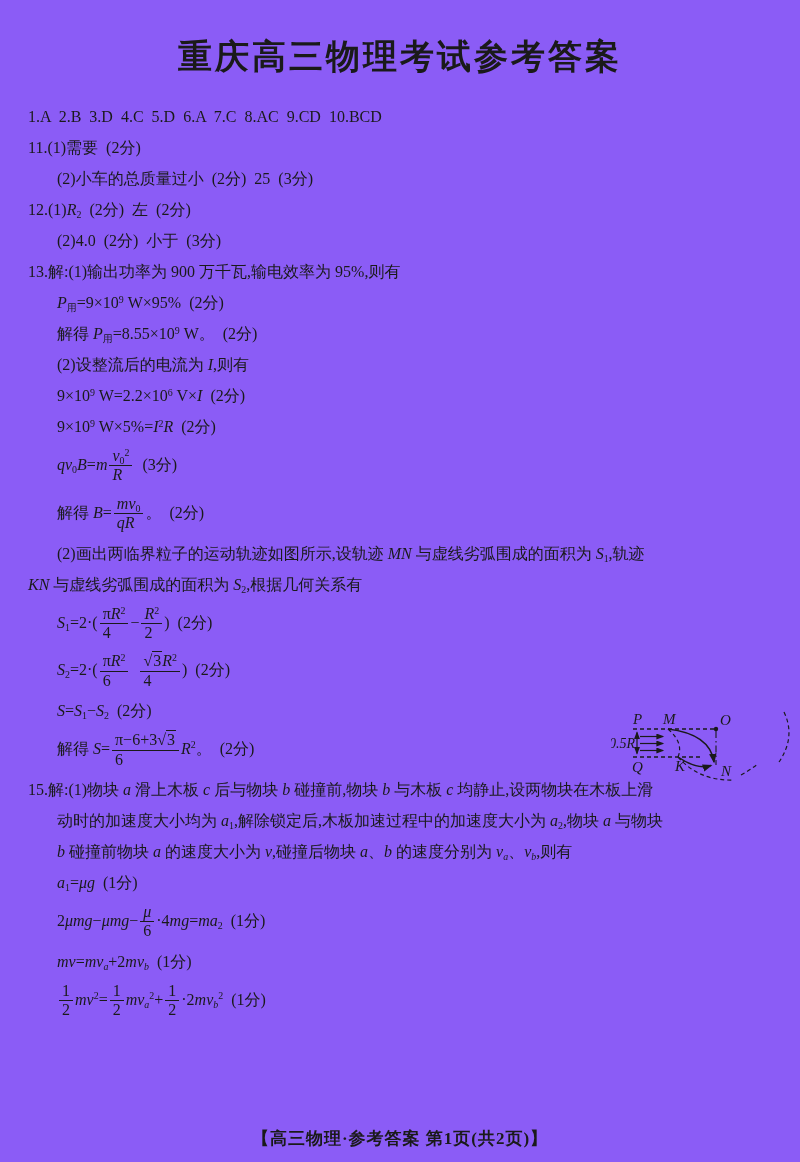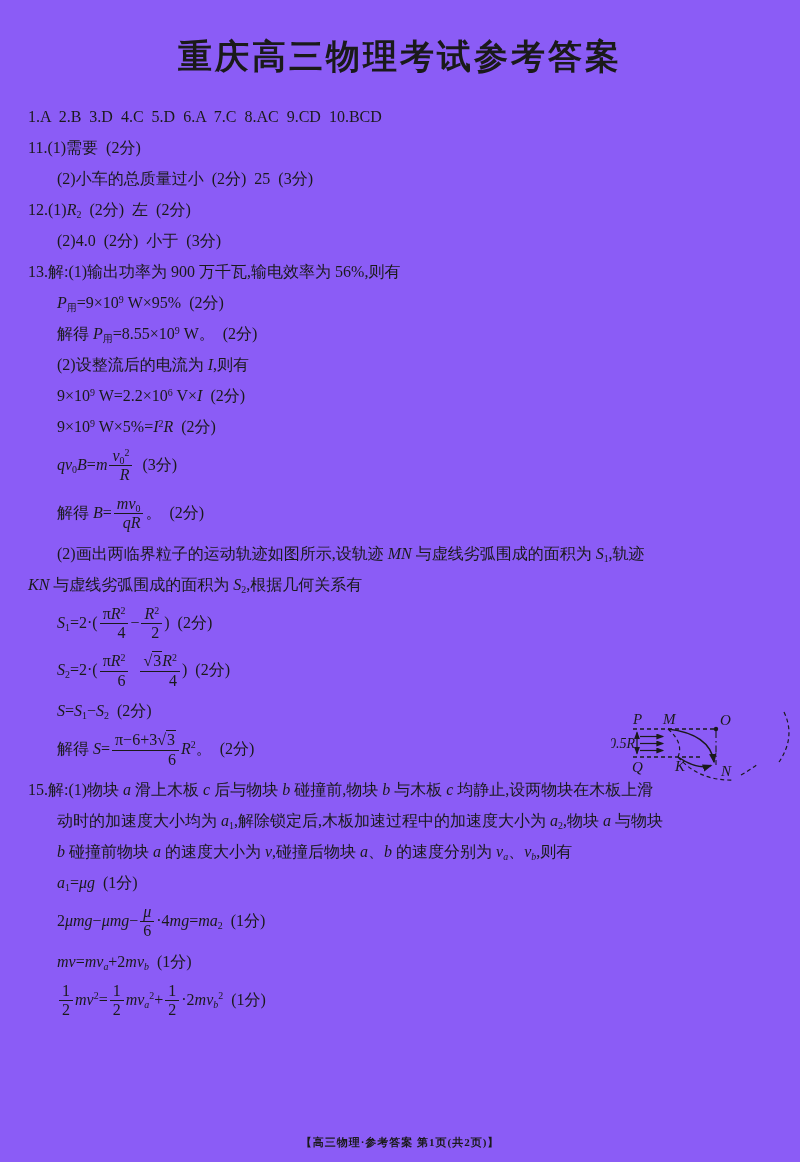--- a/index.html
+++ b/index.html
@@ -28,34 +28,34 @@
     white-space:pre-wrap;
   }
   .ind0{padding-left:28px;}
   .ind1{padding-left:57px;}
   .v{font-style:italic;font-family:"Liberation Serif","DejaVu Serif",serif;}
   sub{font-size:0.62em;vertical-align:-0.35em;line-height:0;}
   sup{font-size:0.62em;vertical-align:0.55em;line-height:0;}
   .frac{
     display:inline-block;
     vertical-align:middle;
-    text-align:right;
+    text-align:left;
     padding:0 1px;
     margin:2px 1px;
     line-height:1.15;
   }
   .frac .fn{display:block;border-bottom:1.3px solid #1a1a1a;padding:0 3px;}
   .frac .fd{display:block;padding:0 3px;}
   .sq{white-space:nowrap;}
   .sq .rd{border-top:1.3px solid #1a1a1a;padding:0 1px;}
   .footer{
     position:absolute;
     left:0;right:0;bottom:12px;
     text-align:center;
-    font-size:11px;
+    font-size:17px;
     font-weight:bold;
     letter-spacing:1px;
   }
   .diagram{
     position:absolute;
     left:611px;top:695px;
     width:188px;height:98px;
   }
   .diagram text{
     font-family:"Liberation Serif","DejaVu Serif",serif;
@@ -71,21 +71,21 @@
 <div class="page">
 
   <div class="title">重庆高三物理考试参考答案</div>
 
   <div class="content" id="lines">
       <div class="line ind0">1.A  2.B  3.D  4.C  5.D  6.A  7.C  8.AC  9.CD  10.BCD</div>
       <div class="line ind0">11.(1)需要  (2分)</div>
       <div class="line ind1">(2)小车的总质量过小  (2分)  25  (3分)</div>
       <div class="line ind0">12.(1)<i class="v">R</i><sub>2</sub>  (2分)  左  (2分)</div>
       <div class="line ind1">(2)4.0  (2分)  小于  (3分)</div>
-      <div class="line ind0">13.解:(1)输出功率为 900 万千瓦,输电效率为 56%,则有</div>
+      <div class="line ind0">13.解:(1)输出功率为 900 万千瓦,输电效率为 95%,则有</div>
       <div class="line ind1"><i class="v">P</i><sub>用</sub>=9×10<sup>9</sup> W×95%  (2分)</div>
       <div class="line ind1">解得 <i class="v">P</i><sub>用</sub>=8.55×10<sup>9</sup> W。  (2分)</div>
       <div class="line ind1">(2)设整流后的电流为 <i class="v">I</i>,则有</div>
       <div class="line ind1">9×10<sup>9</sup> W=2.2×10<sup>6</sup> V×<i class="v">I</i>  (2分)</div>
       <div class="line ind1">9×10<sup>9</sup> W×5%=<i class="v">I</i><sup>2</sup><i class="v">R</i>  (2分)</div>
       <div class="line ind1"><i class="v">q</i><i class="v">v</i><sub>0</sub><i class="v">B</i>=<i class="v">m</i><span class="frac"><span class="fn"><i class="v">v</i><sub>0</sub><sup>2</sup></span><span class="fd"><i class="v">R</i></span></span>  (3分)</div>
       <div class="line ind1">解得 <i class="v">B</i>=<span class="frac"><span class="fn"><i class="v">m</i><i class="v">v</i><sub>0</sub></span><span class="fd"><i class="v">q</i><i class="v">R</i></span></span>。  (2分)</div>
       <div class="line ind1">(2)画出两临界粒子的运动轨迹如图所示,设轨迹 <i class="v">MN</i> 与虚线劣弧围成的面积为 <i class="v">S</i><sub>1</sub>,轨迹</div>
       <div class="line ind0"><i class="v">KN</i> 与虚线劣弧围成的面积为 <i class="v">S</i><sub>2</sub>,根据几何关系有</div>
       <div class="line ind1"><i class="v">S</i><sub>1</sub>=2·(<span class="frac"><span class="fn">π<i class="v">R</i><sup>2</sup></span><span class="fd">4</span></span>−<span class="frac"><span class="fn"><i class="v">R</i><sup>2</sup></span><span class="fd">2</span></span>)  (2分)</div>

